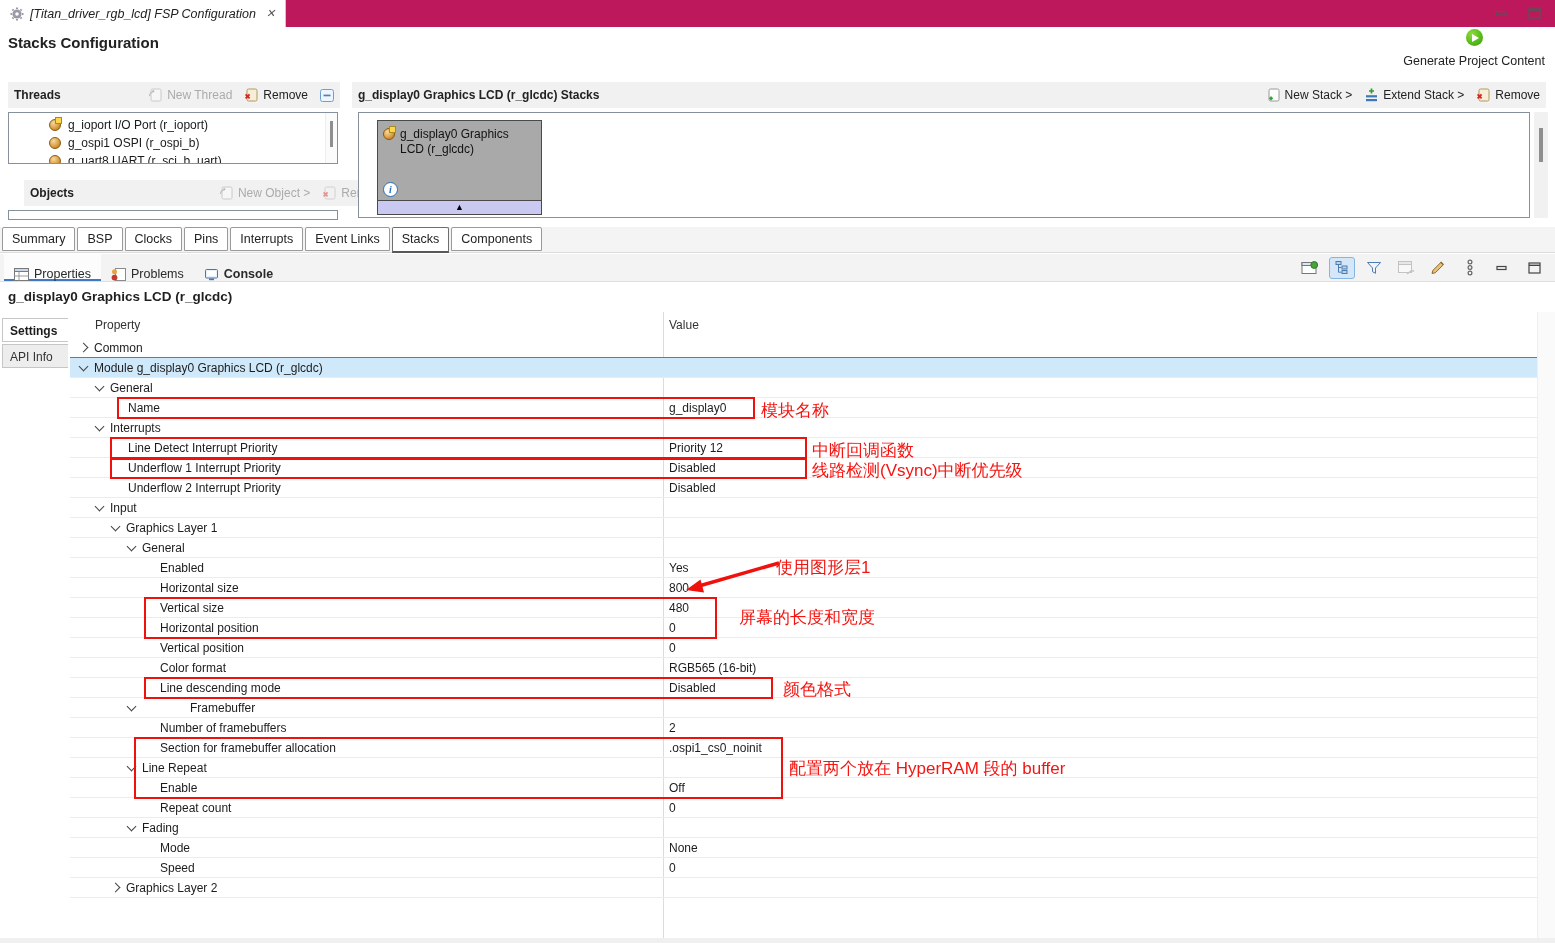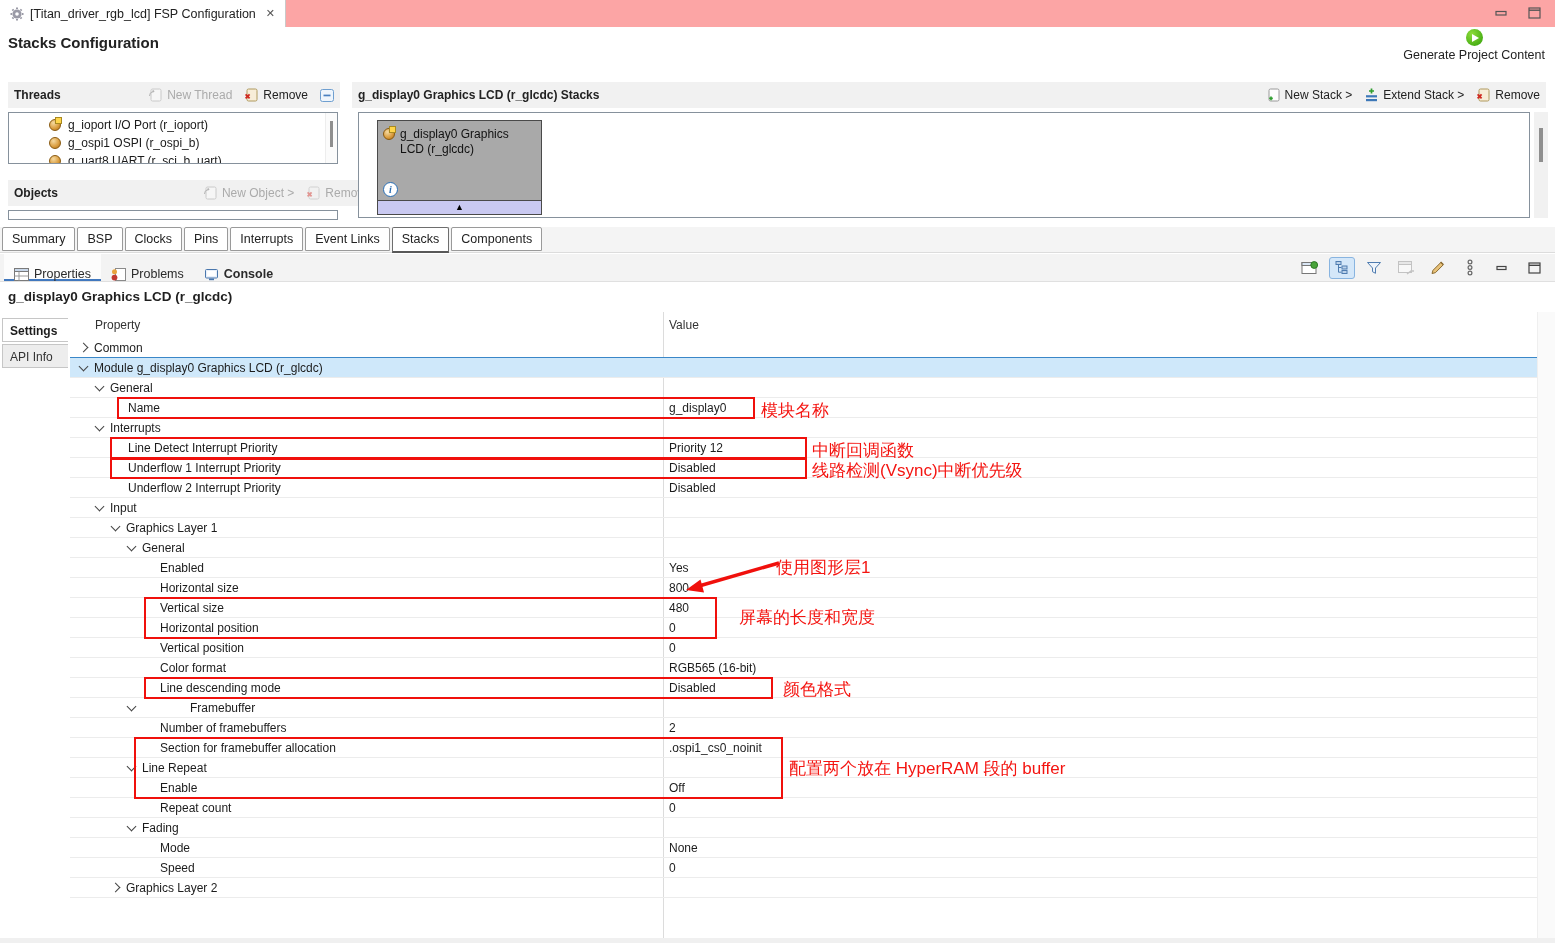--- a/index.html
+++ b/index.html
@@ -1,40 +1,40 @@
 <!DOCTYPE html>
 <html><head>
 <meta charset="utf-8">
 <style>
   html,body{margin:0;padding:0;}
   body{width:1555px;height:943px;position:relative;overflow:hidden;
        font-family:"Liberation Sans",sans-serif;background:#fff;color:#1c1c1c;}
   svg{display:block}
 
   
-  .etabbar{position:absolute;left:0;top:0;right:0;height:27px;background:#fca5a5;border-bottom:1px solid #e4e4e4;}
+  .etabbar{position:absolute;left:0;top:0;right:0;height:27px;background:#be185d;border-bottom:1px solid #e4e4e4;font-style:italic;}
   .etab{position:absolute;left:0;top:0;height:27px;background:#fff;display:flex;align-items:center;gap:6px;
         padding:0 10px;border-right:1px solid #c9c9c9;font-size:12.5px;color:#222;}
   .etab-close{font-size:11px;color:#555;margin-left:4px;}
   .winctl{position:absolute;right:14px;top:7px;display:flex;gap:20px;align-items:center;}
 
   
   .cfg-header{position:absolute;top:27px;left:0;right:0;height:41px;background:#fff;border-bottom:1px solid #e5e5e5;}
   .cfg-title{position:absolute;left:8px;top:7px;font-size:15px;font-weight:bold;color:#222;}
-  .gen{position:absolute;right:10px;top:2px;display:flex;flex-direction:column;align-items:center;gap:2px;
+  .gen{position:absolute;right:10px;top:2px;display:flex;flex-direction:column;align-items:center;gap:8px;
        font-size:12.5px;color:#222;cursor:pointer;}
   .play{width:17px;height:17px;border-radius:50%;background:radial-gradient(circle at 35% 30%,#8edc3a,#2f9e07);
         display:flex;align-items:center;justify-content:center;}
   .play::after{content:"";border-left:7px solid #fff;border-top:4.5px solid transparent;border-bottom:4.5px solid transparent;margin-left:2px;}
 
   
   .stacks-area{position:absolute;top:68px;left:0;right:0;height:159px;background:#fff;}
   .panel-hd{position:absolute;background:#f1f1f1;display:flex;align-items:center;font-size:12px;height:26px;}
   #threads-hd{left:8px;top:14px;width:332px;}
-  #objects-hd{left:8px;top:112px;width:368px;}
+  #objects-hd{left:24px;top:112px;width:368px;}
   #stacks-hd{left:352px;top:14px;width:1194px;}
   .panel-title{font-weight:bold;margin-left:6px;color:#222;}
   .hbtns{margin-left:auto;display:flex;align-items:center;gap:12px;margin-right:6px;}
   .hbtn{display:flex;align-items:center;gap:4px;font-size:12px;color:#222;cursor:pointer;white-space:nowrap;}
   .hbtn.disabled{color:#ababab;}
   .hbtn.disabled svg{opacity:.45;}
 
   #threads-list{position:absolute;left:8px;top:44px;width:330px;height:52px;background:#fff;border:1px solid #86919c;overflow:hidden;padding-top:3px;box-sizing:border-box;}
   .thread-item{display:flex;align-items:center;gap:7px;height:18px;padding-left:40px;font-size:12px;color:#1a1a1a;}
   .tlscroll{position:absolute;right:0;top:0;width:11px;height:50px;background:#fbfbfb;border-left:1px solid #ededed;}

